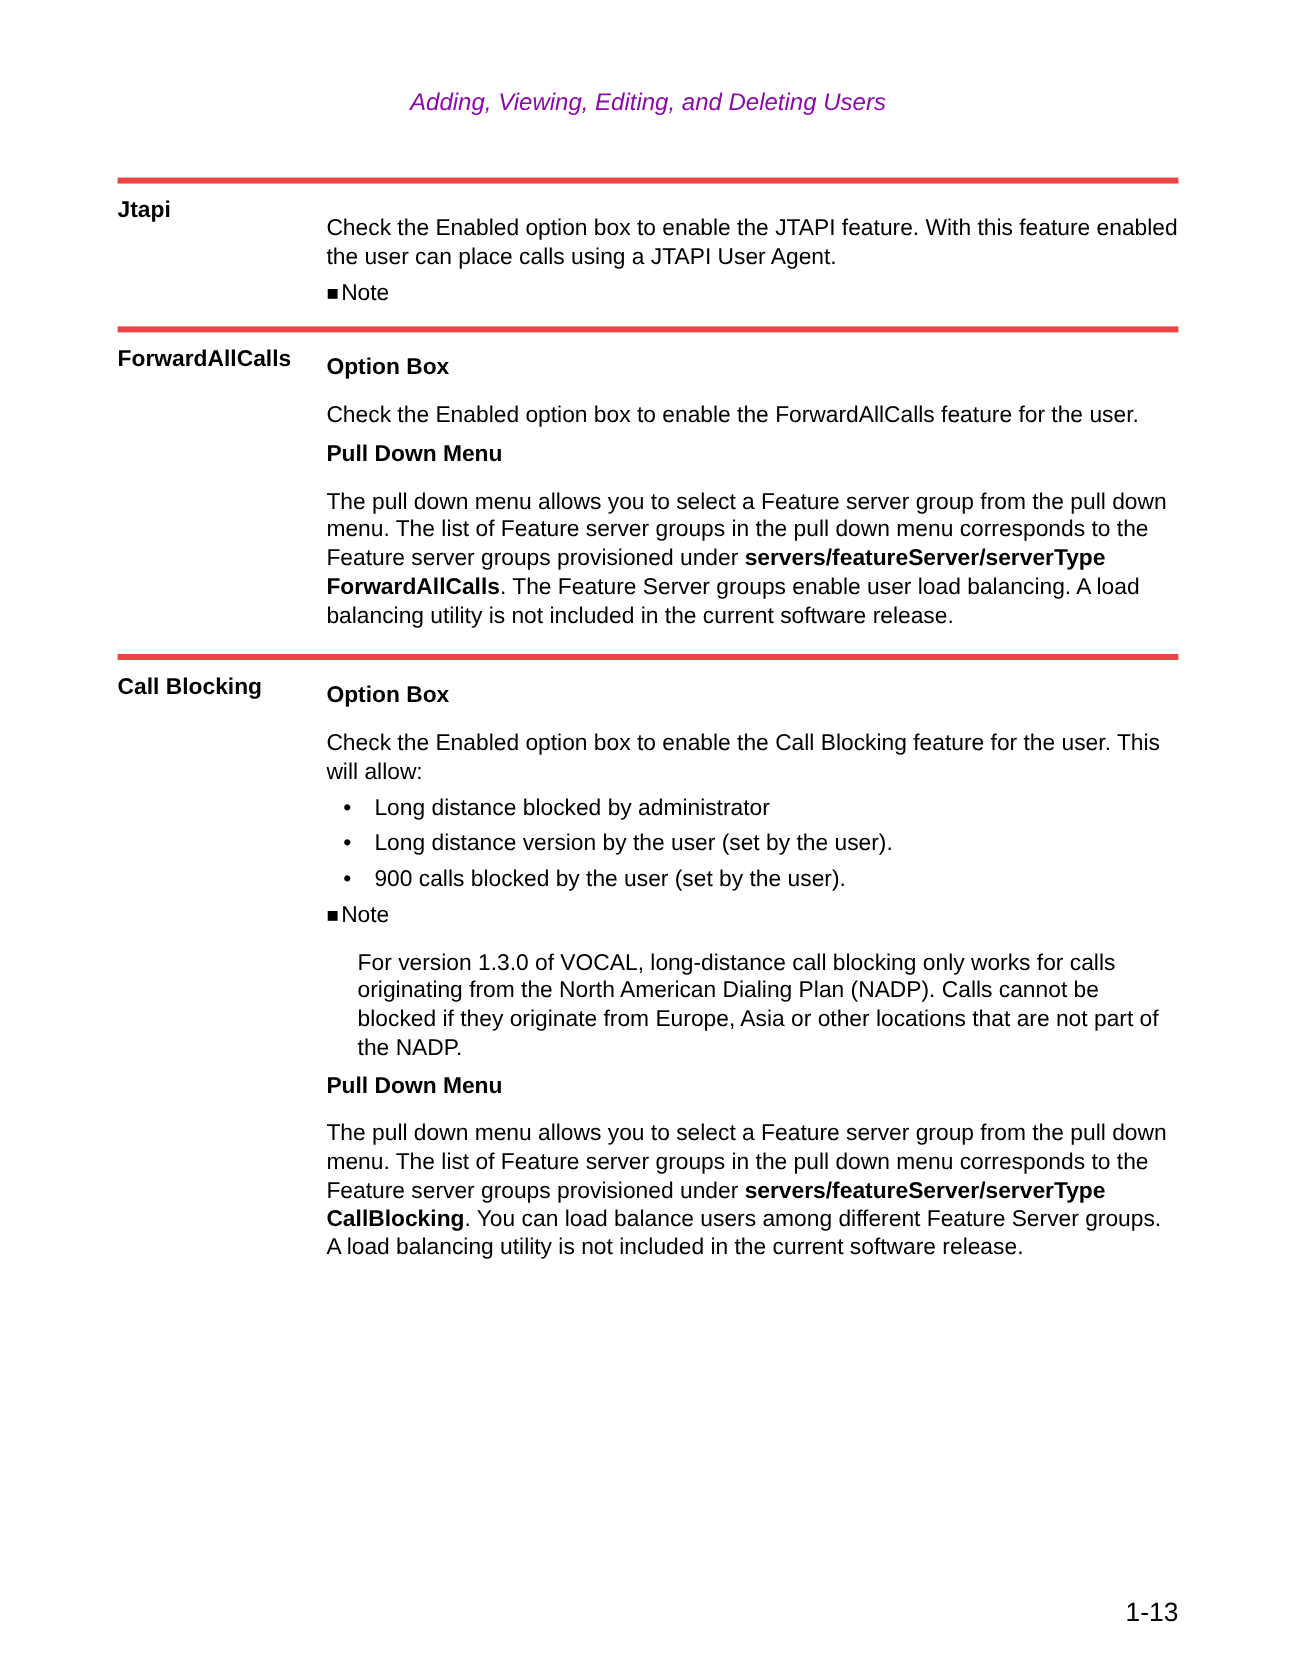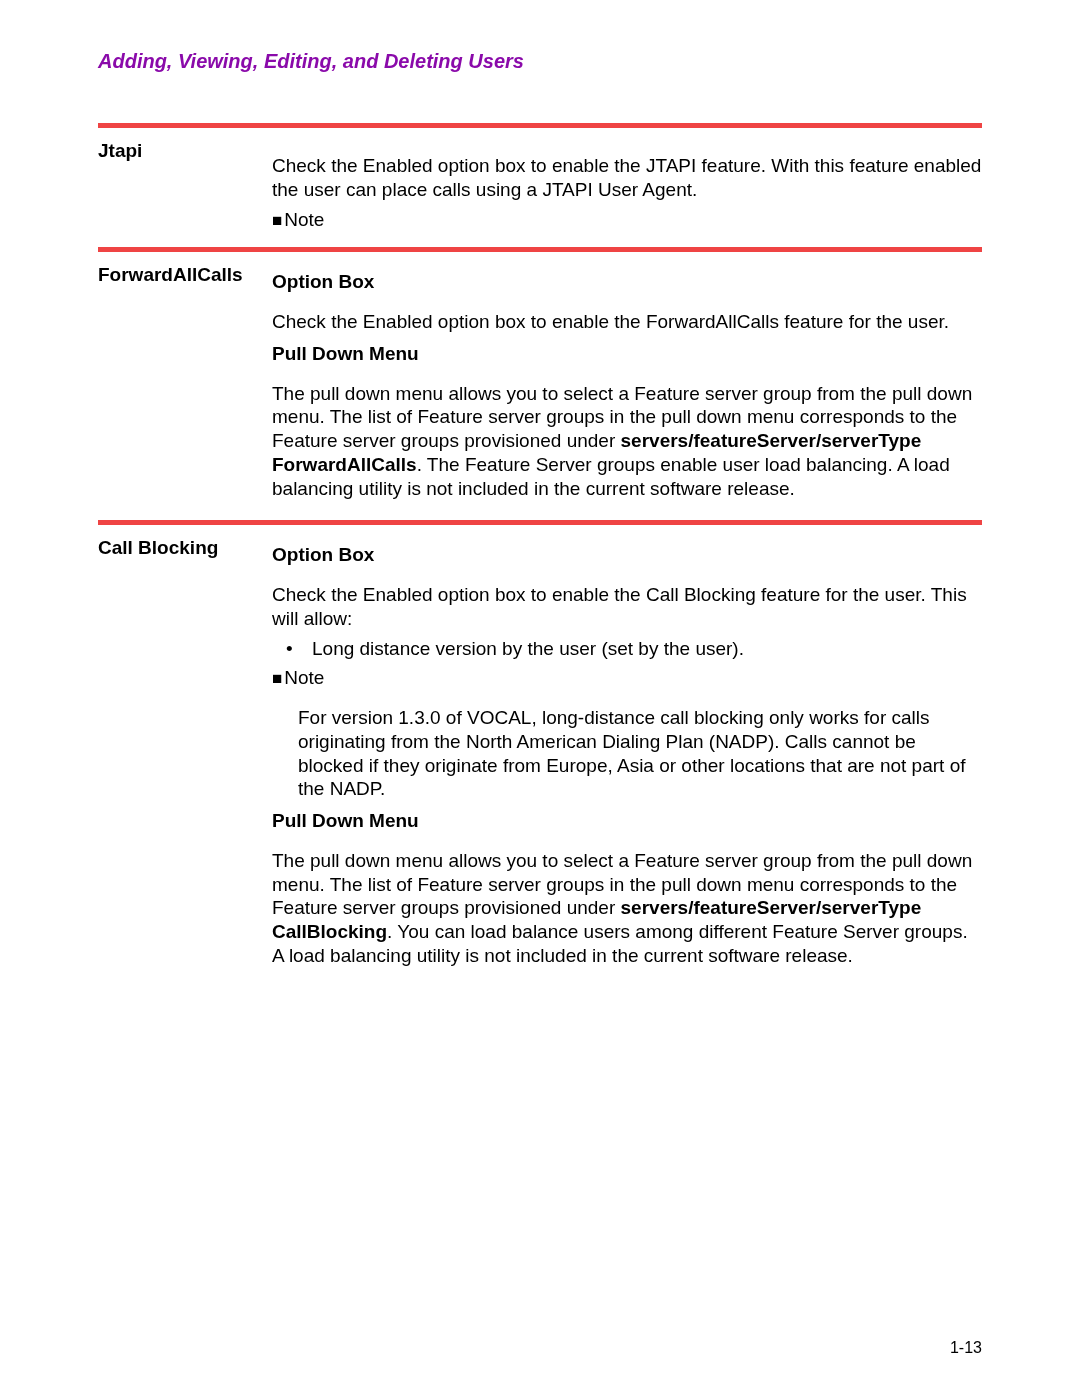--- a/index.html
+++ b/index.html
@@ -14,24 +14,25 @@
   }
   .page {
     padding: 50px 98px 40px 98px;
     box-sizing: border-box;
     height: 100%;
     position: relative;
   }
   .chapter-title {
     color: #8a0aaa;
     font-style: italic;
-    font-weight: bold;
+    font-weight: normal;
     font-size: 20px;
-    text-align: left;
+    text-align: center;
     margin-bottom: 50px;
+    margin-top: 25px;
   }
   .section {
     display: flex;
     align-items: flex-start;
     border-top: 5px solid #ef4444;
     padding-top: 10px;
     margin-top: 14px;
   }
   .section.first {
     margin-top: 0;
@@ -82,21 +83,21 @@
   ul.bullets li::before {
     content: "•";
     position: absolute;
     left: 14px;
     top: 0;
   }
   .page-number {
     position: absolute;
     bottom: 40px;
     right: 98px;
-    font-size: 16px;
+    font-size: 22px;
   }
   b { font-weight: bold; }
 </style>
 </head>
 <body>
 
 <div class="page">
 
   <div class="chapter-title">Adding, Viewing, Editing, and Deleting Users</div>
 
@@ -117,21 +118,23 @@
       <div class="para"><span>The pull down menu allows you to select a Feature server group from the pull down menu. The list of Feature server groups in the pull down menu corresponds to the Feature server groups provisioned under </span><b>servers/featureServer/serverType ForwardAllCalls</b><span>. The Feature Server groups enable user load balancing. A load balancing utility is not included in the current software release.</span></div>
     </div>
   </div>
 
   <div class="section">
     <div class="label-col">Call Blocking</div>
     <div class="content-col">
       <div class="sub-heading">Option Box</div>
       <div class="para">Check the Enabled option box to enable the Call Blocking feature for the user. This will allow:</div>
       <ul class="bullets">
+        <li>Long distance blocked by administrator</li>
         <li>Long distance version by the user (set by the user).</li>
+        <li>900 calls blocked by the user (set by the user).</li>
       </ul>
       <div class="note-heading">Note</div>
       <div class="para note-body">For version 1.3.0 of VOCAL, long-distance call blocking only works for calls originating from the North American Dialing Plan (NADP). Calls cannot be blocked if they originate from Europe, Asia or other locations that are not part of the NADP.</div>
       <div class="sub-heading">Pull Down Menu</div>
       <div class="para"><span>The pull down menu allows you to select a Feature server group from the pull down menu. The list of Feature server groups in the pull down menu corresponds to the Feature server groups provisioned under </span><b>servers/featureServer/serverType CallBlocking</b><span>. You can load balance users among different Feature Server groups. A load balancing utility is not included in the current software release.</span></div>
     </div>
   </div>
 
   <div class="page-number">1-13</div>
 </div>

